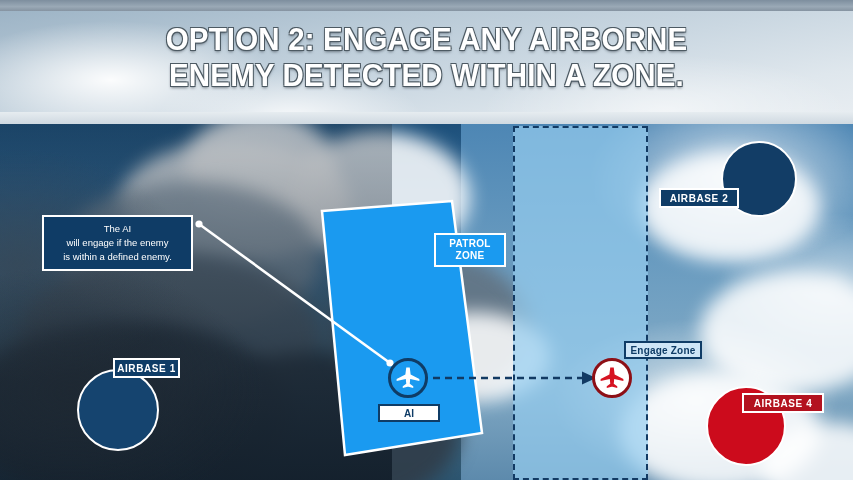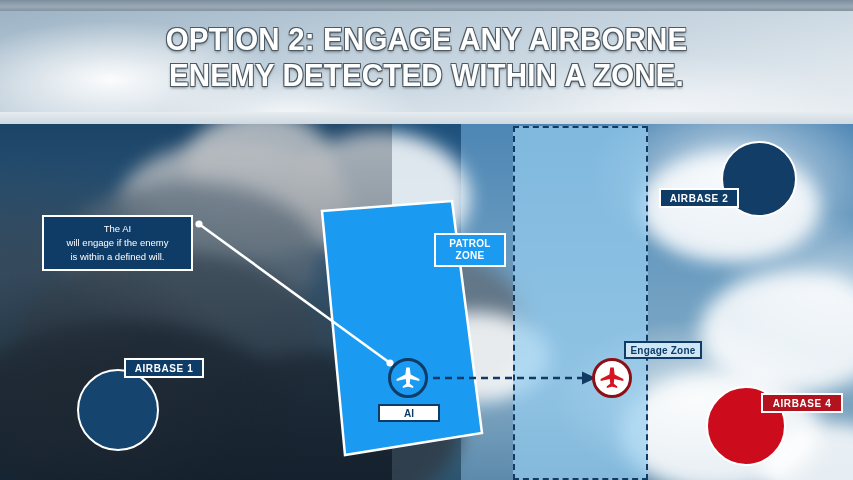--- a/index.html
+++ b/index.html
@@ -84,23 +84,23 @@
 
   
   .chip{
     position:absolute;box-sizing:border-box;
     font-size:10px;font-weight:bold;letter-spacing:.6px;
     display:flex;align-items:center;justify-content:center;
     white-space:nowrap;
   }
   .chip-navy{background:#0f3c66;color:#ffffff;border:2px solid #ffffff;}
   .chip-red{background:#b3121f;color:#ffffff;border:2px solid #ffffff;}
-  #lbl-base1{left:124px;top:358px;width:80px;height:20px;}
+  #lbl-base1{left:113px;top:358px;width:67px;height:20px;}
   #lbl-base2{left:659px;top:188px;width:80px;height:20px;}
-  #lbl-base4{left:761px;top:393px;width:82px;height:20px;}
+  #lbl-base4{left:742px;top:393px;width:82px;height:20px;}
 
   .chip-patrol{
     position:absolute;left:434px;top:221px;width:72px;height:34px;
     background:#1a9af0;border:2px solid #ffffff;color:#ffffff;
     font-size:10px;font-weight:bold;line-height:12px;text-align:center;
     display:flex;align-items:center;justify-content:center;box-sizing:border-box;
     letter-spacing:.3px;
     margin-top:12px;
   }
   .chip-patrol span{display:block;}
@@ -213,21 +213,21 @@
     </div>
   </div>
 
   <div class="chip-engage">Engage Zone</div>
 
   <div class="chip-ai">AI</div>
 
   <div class="callout">
     <span>The AI</span>
     <span>will engage if the enemy</span>
-    <span>is within a defined will.</span>
+    <span>is within a defined enemy.</span>
   </div>
 
   <div class="topstrip"></div>
   <div class="header"></div>
   <div class="header-fade"></div>
   <div class="title">
     <span>OPTION 2: ENGAGE ANY AIRBORNE</span>
     <span class="l2">ENEMY DETECTED WITHIN A ZONE.</span>
   </div>
 

